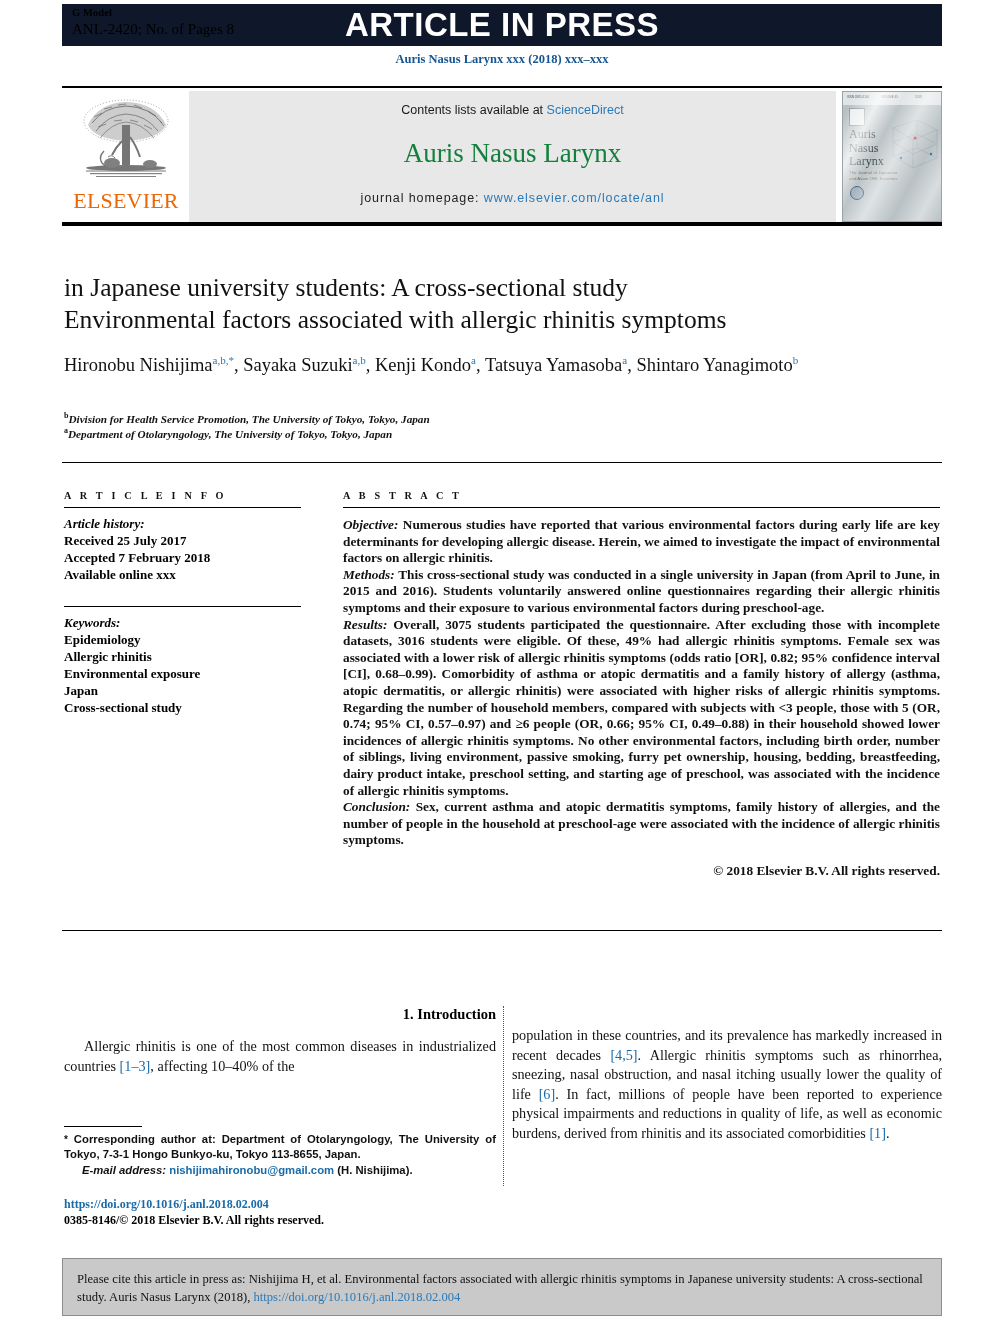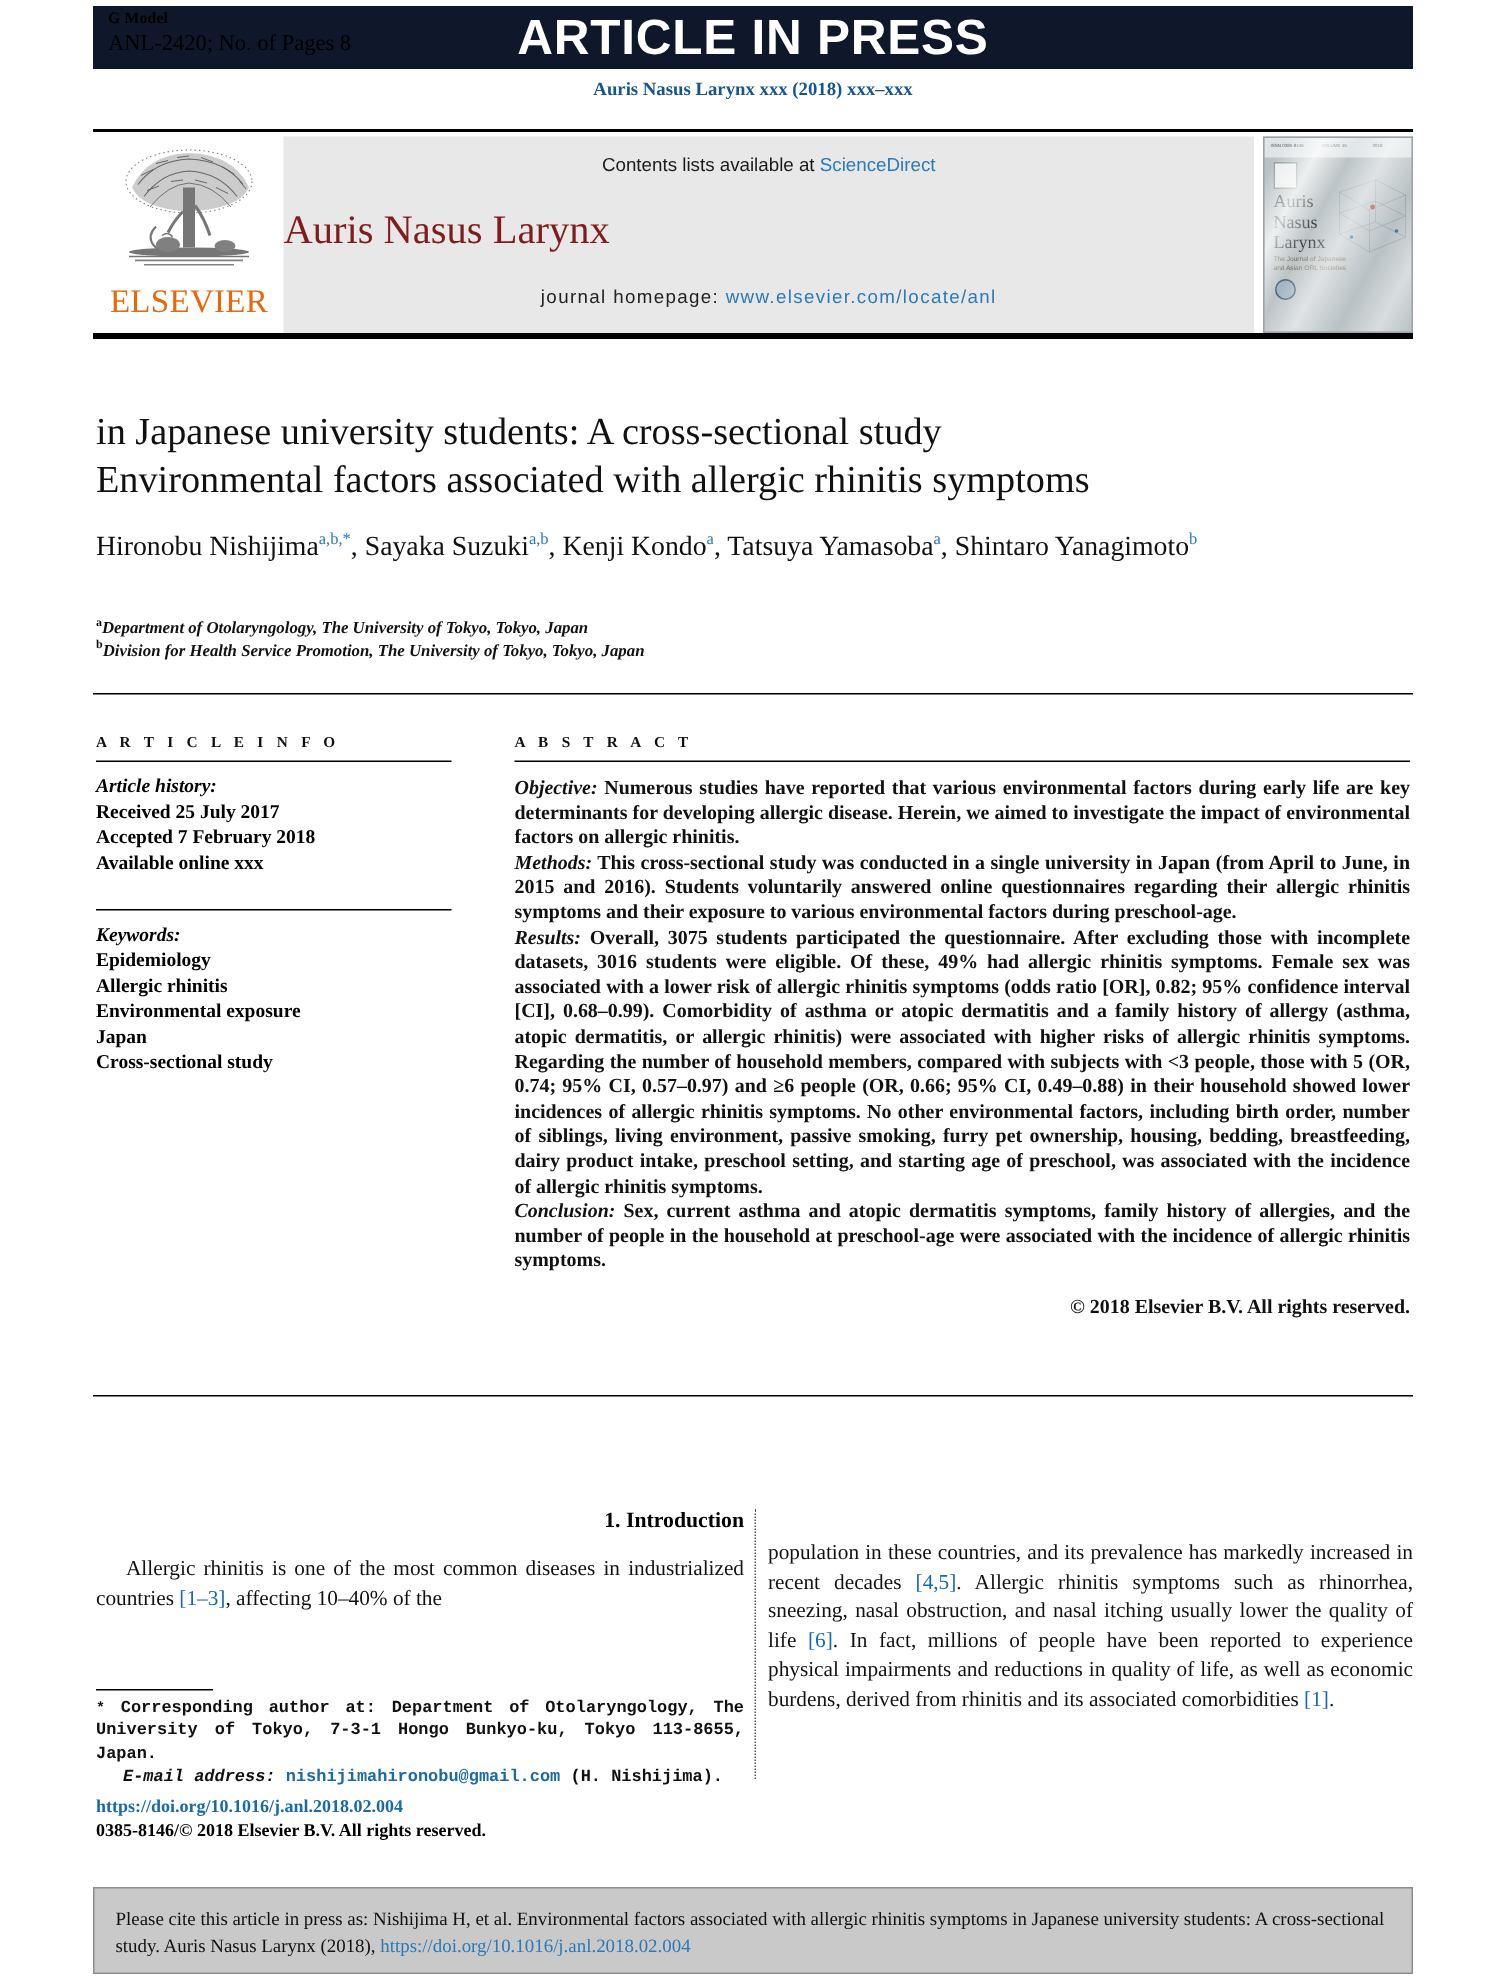--- a/index.html
+++ b/index.html
@@ -132,24 +132,24 @@
     color: #1a1a1a;
   }
   .contents-line .sd-link {
     color: #2a7ab9;
   }
   .journal-name {
     position: absolute;
     top: 47px;
     left: 0;
     width: 100%;
-    text-align: left;
+    text-align: center;
     font-family: "Liberation Serif", serif;
     font-size: 27px;
-    color: #7f1d1d;
+    color: #15803d;
   }
   .homepage-line {
     position: absolute;
     top: 100px;
     left: 0;
     width: 100%;
     text-align: center;
     font-family: "Liberation Sans", sans-serif;
     font-size: 12.5px;
     letter-spacing: 0.9px;
@@ -399,21 +399,21 @@
     left: 64px;
     top: 1126px;
     width: 78px;
     border-top: 1.2px solid #000;
   }
   .footnote {
     position: absolute;
     left: 64px;
     top: 1132px;
     width: 432px;
-    font-family: Liberation Mono, monospace;
+    font-family: Liberation Sans, sans-serif;
     font-size: 11.3px;
     line-height: 15.4px;
     text-align: justify;
     font-weight: bold;
     color: #111;
   }
   .footnote .star { font-size: 10px; }
   .footnote .email-label { font-style: italic; }
   .footnote a, .link {
     color: #1a6aa8;
@@ -548,22 +548,22 @@
 
 <div class="authors">
   <span><span>Hironobu Nishijima</span><sup>a,b,*</sup>,</span>
   <span><span>Sayaka Suzuki</span><sup>a,b</sup>,</span>
   <span><span>Kenji Kondo</span><sup>a</sup>,</span>
   <span><span>Tatsuya Yamasoba</span><sup>a</sup>,</span>
   <span><span>Shintaro Yanagimoto</span><sup>b</sup></span>
 </div>
 
 <div class="affiliations">
+  <div><sup>b</sup><span>Division for Health Service Promotion, The University of Tokyo, Tokyo, Japan</span></div>
   <div><sup>a</sup><span>Department of Otolaryngology, The University of Tokyo, Tokyo, Japan</span></div>
-  <div><sup>b</sup><span>Division for Health Service Promotion, The University of Tokyo, Tokyo, Japan</span></div>
 </div>
 
 <div class="rule-under-affil"></div>
 
 <div class="info-col">
   <div class="section-label">A R T I C L E  I N F O</div>
   <div class="info-rule"></div>
   <div class="info-head">Article history:</div>
   <div class="info-line">Received 25 July 2017</div>
   <div class="info-line">Accepted 7 February 2018</div>

